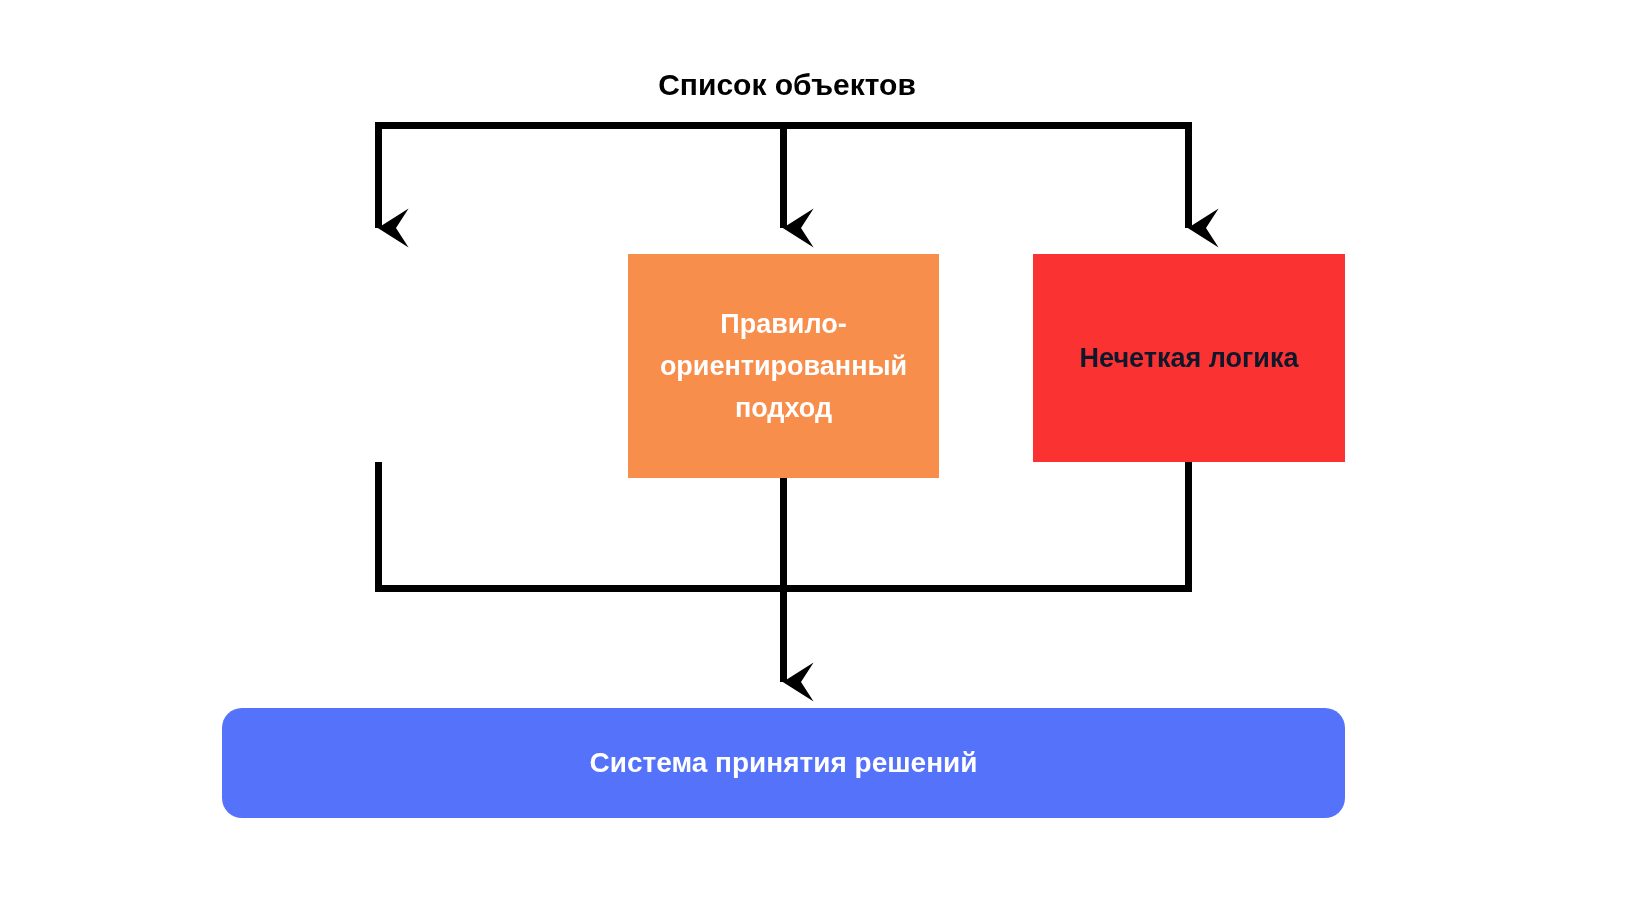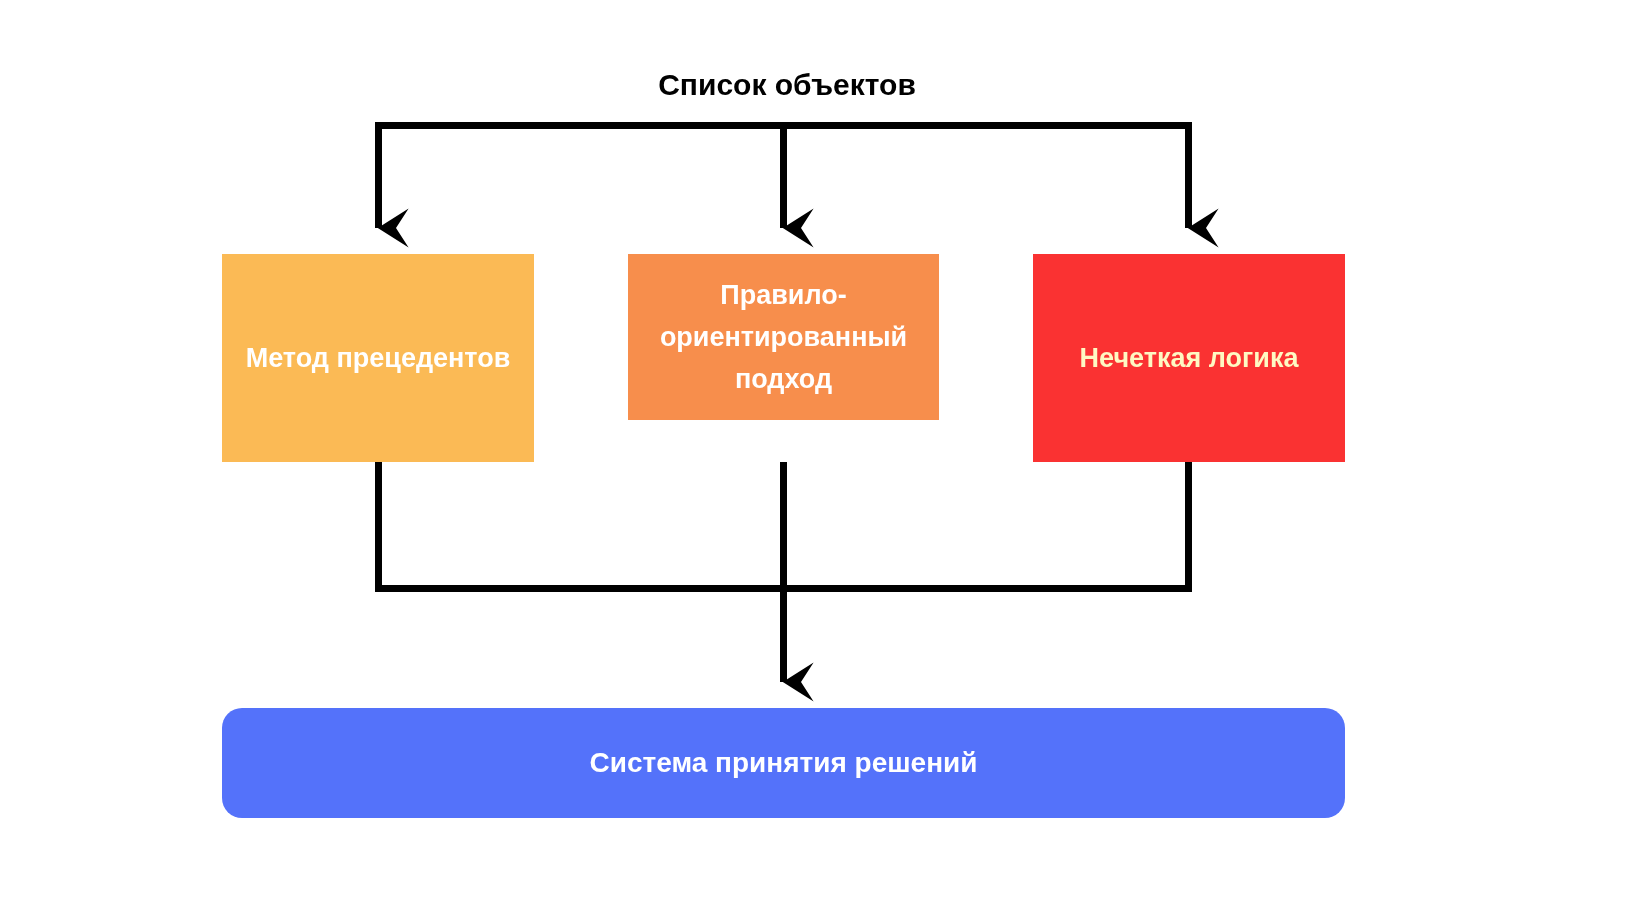--- a/index.html
+++ b/index.html
@@ -59,21 +59,21 @@
     top: 254px;
     width: 312px;
     height: 208px;
     font-size: 27px;
     line-height: 42px;
   }
   .rule-node {
     left: 628px;
     top: 254px;
     width: 311px;
-    height: 166px;
+    height: 224px;
     font-size: 27px;
     line-height: 42px;
     justify-content: flex-end;
   }
   .fuzzy-node {
     left: 1033px;
     top: 254px;
     width: 312px;
     height: 208px;
     font-size: 27px;
@@ -116,29 +116,26 @@
       <path d="M378.5,462 L378.5,588.5"></path>
       <path d="M783.5,462 L783.5,588.5"></path>
       <path d="M1188.5,462 L1188.5,588.5"></path>
 
       <path d="M375,588.5 L1192,588.5"></path>
 
       <path d="M783.5,588.5 L783.5,682" marker-end="url(#arrowhead)"></path>
     </g>
   </svg>
 
-  <div class="node method-node" style="background: rgb(251, 186, 85); color: rgb(255, 255, 255);">
-    <span class="node-label">Метод прецедентов</span>
-  </div>
 
   <div class="node rule-node" style="background: rgb(247, 142, 76); color: rgb(255, 255, 255);">
     <span class="node-label">Правило-ориентированный подход</span>
   </div>
 
-  <div class="node fuzzy-node" style="background: rgb(250, 50, 50); color: #fef9c3;">
+  <div class="node fuzzy-node" style="background: rgb(250, 50, 50); color: #0f172a;">
     <span class="node-label">Нечеткая логика</span>
   </div>
 
   <div class="node decision-node" style="background: rgb(84, 114, 250); color: rgb(255, 255, 255);">
     <span class="node-label">Система принятия решений</span>
   </div>
 
 </div>
 
 </body></html>

